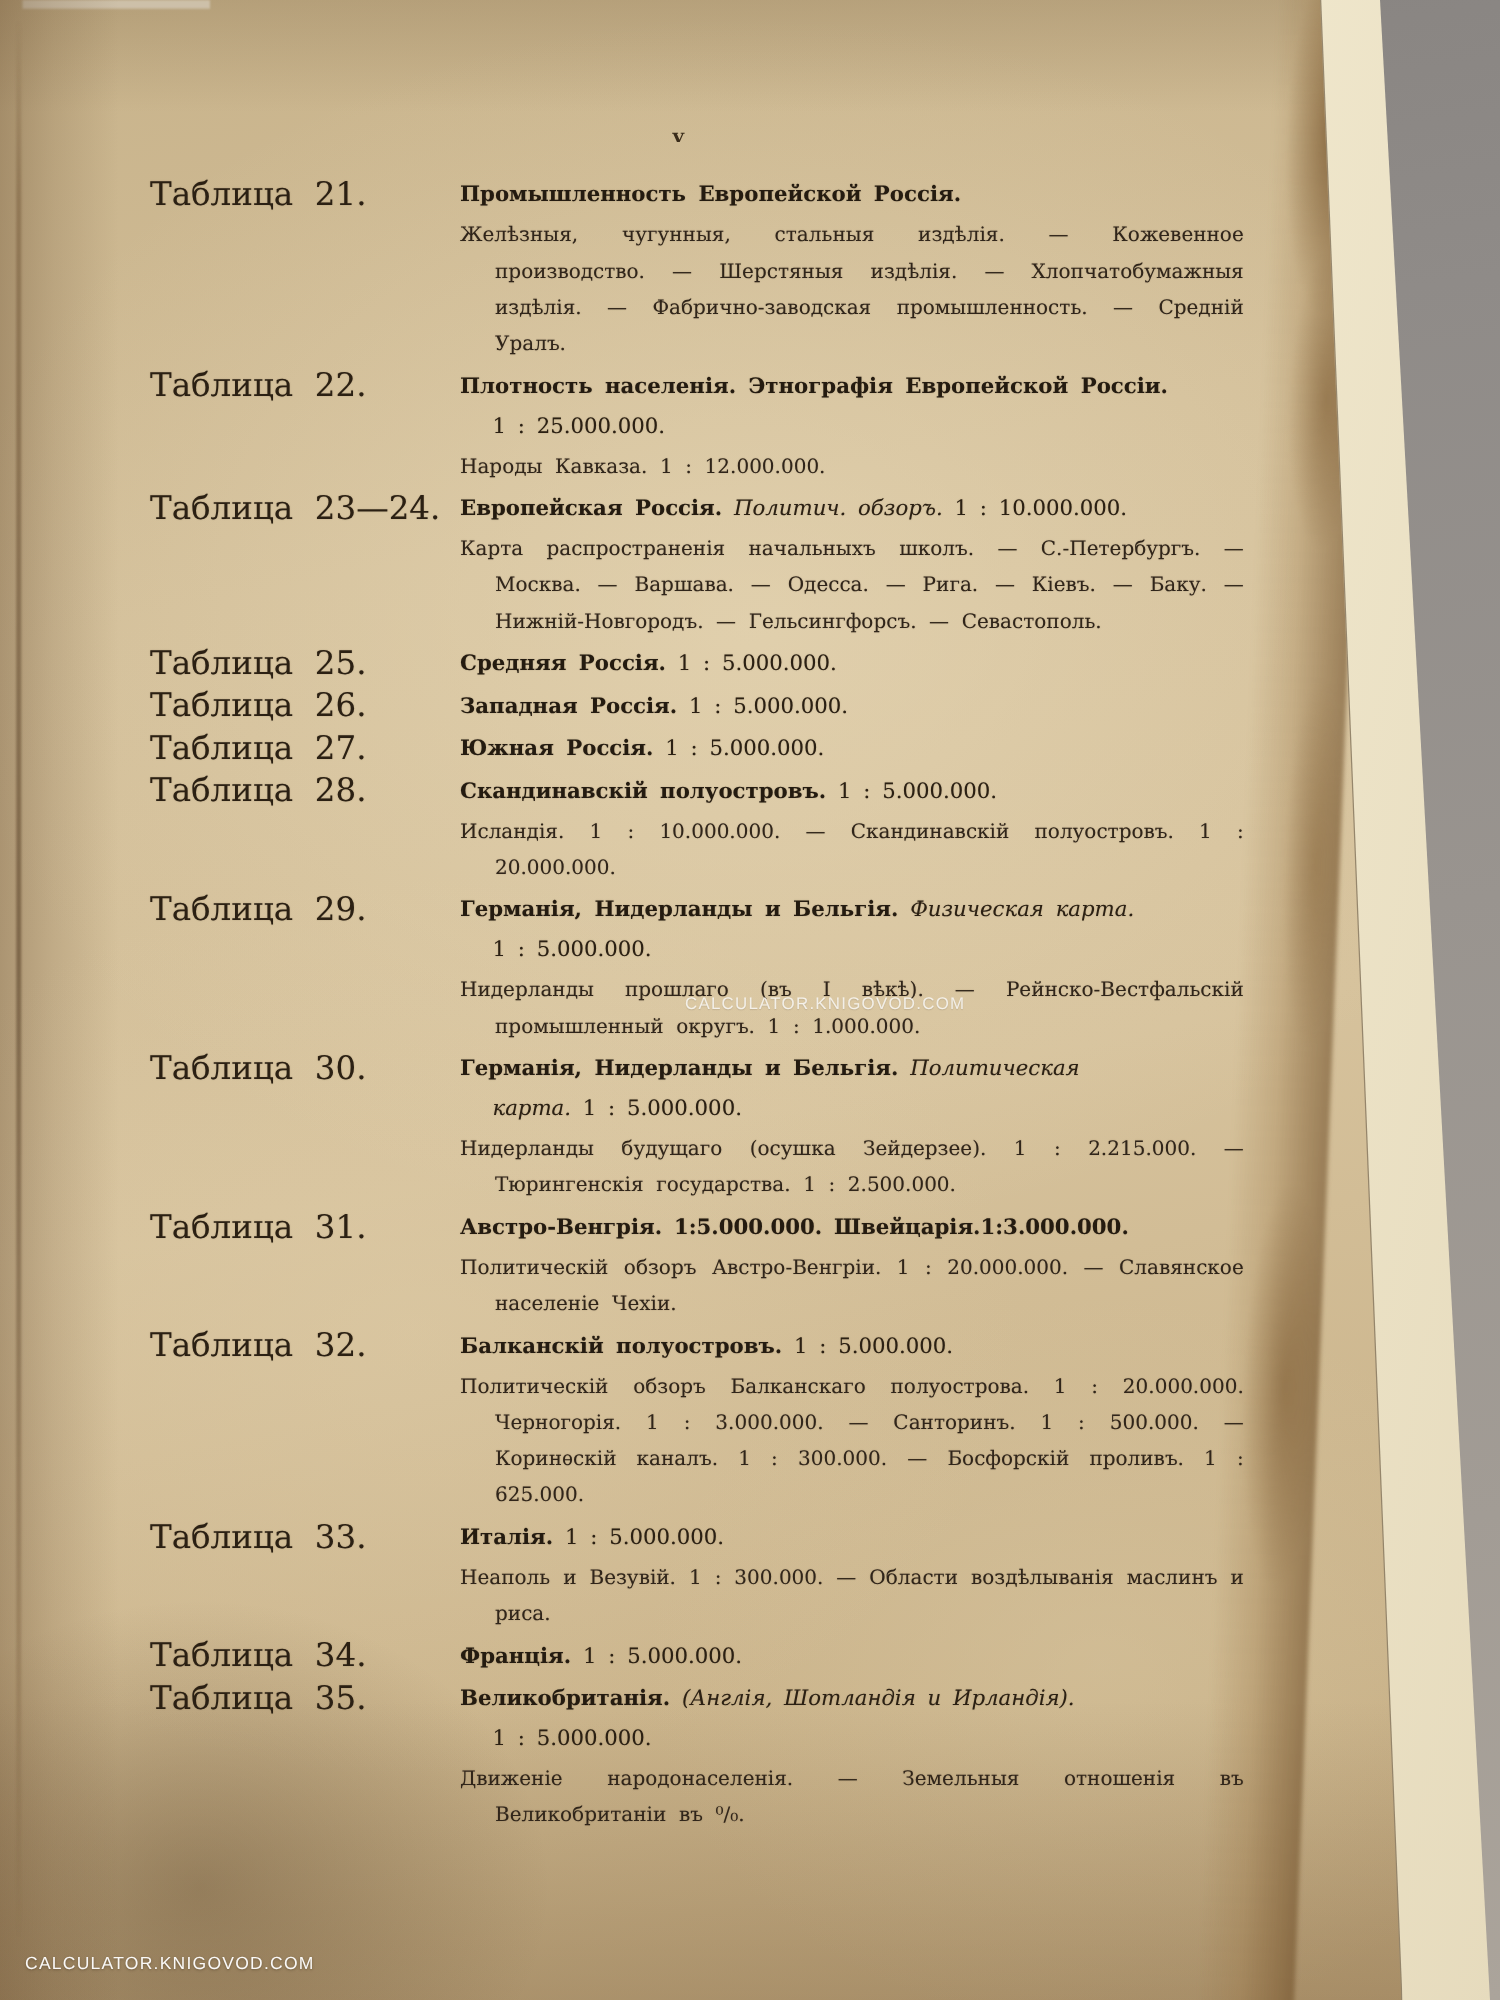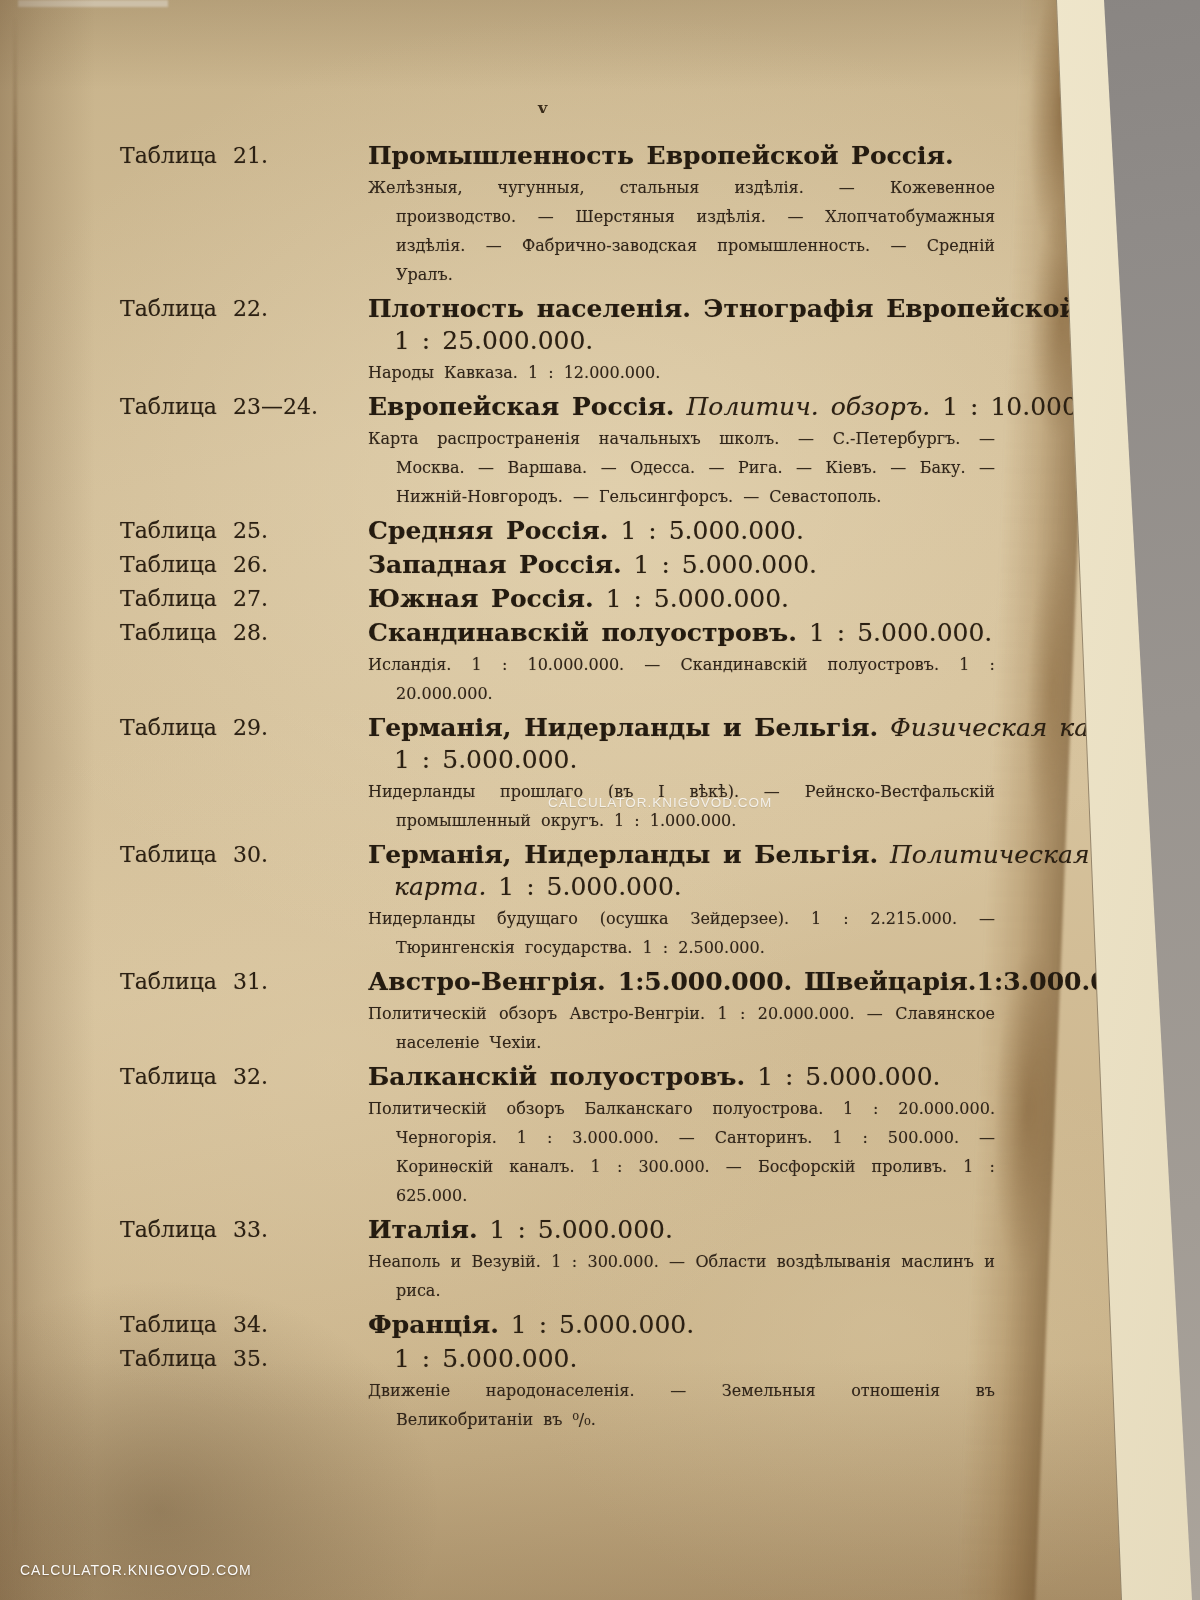--- a/index.html
+++ b/index.html
@@ -62,25 +62,25 @@
   
   .toc{
     position:absolute;left:0;top:0;width:1200px;box-sizing:border-box;
     padding:140px 205px 0 120px;
     color:#2b2013;
     text-shadow:0 0 1px rgba(62,46,28,.35);
   }
   .entry{display:flex;margin-bottom:2px;}
   .entry-label{
     flex:0 0 auto;min-width:238px;
-    font-size:22px;line-height:32px;word-spacing:9px;white-space:nowrap;
+    font-size:26px;line-height:32px;word-spacing:9px;white-space:nowrap;
     color:#2b2013;
   }
   .entry-content{flex:1 1 auto;padding-left:10px;min-width:0;}
-  .title-line{font-size:25px;line-height:32px;word-spacing:4px;white-space:nowrap;}
+  .title-line{font-size:17px;line-height:32px;word-spacing:4px;white-space:nowrap;}
   .title-line.cont{padding-left:26px;}
   .tp-b{font-weight:bold;color:#241b10;}
   .tp-i{font-style:italic;font-weight:normal;text-align:center;}
   .tp-r{font-weight:normal;}
   .note{
     font-size:16px;line-height:29px;word-spacing:5px;
     text-align:justify;padding-left:28px;text-indent:-28px;
     margin:1px 0 2px 0;color:#30251a;
   }
 
@@ -209,20 +209,21 @@
         </div>
         <div class="entry">
           <div class="entry-label">Таблица 34.</div>
           <div class="entry-content">
             <div class="title-line"><span class="tp-b">Франція.</span> <span class="tp-r">1 : 5.000.000.</span></div>
           </div>
         </div>
         <div class="entry">
           <div class="entry-label">Таблица 35.</div>
           <div class="entry-content">
+            <div class="title-line"><span class="tp-b">Великобританія.</span> <span class="tp-i">(Англія, Шотландія и Ирландія).</span></div>
             <div class="title-line cont"><span class="tp-r">1 : 5.000.000.</span></div>
             <div class="note">Движеніе народонаселенія. — Земельныя отношенія въ Великобританіи въ ⁰/₀.</div>
           </div>
         </div>
       </div>
   </div>
 
   <div class="watermark wm-mid">CALCULATOR.KNIGOVOD.COM</div>
   <div class="watermark wm-bottom">CALCULATOR.KNIGOVOD.COM</div>
 

